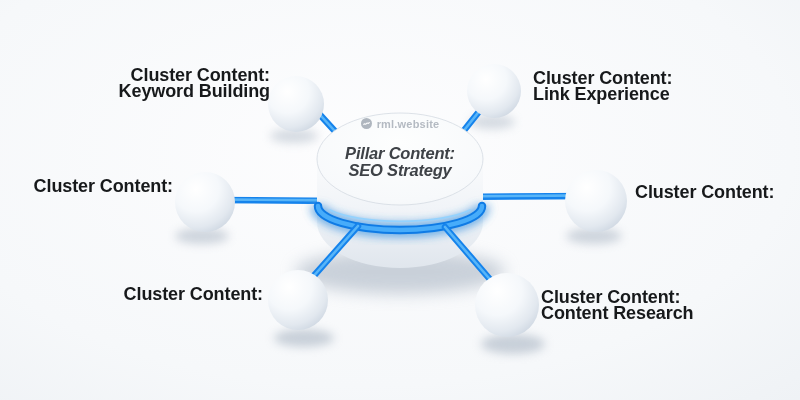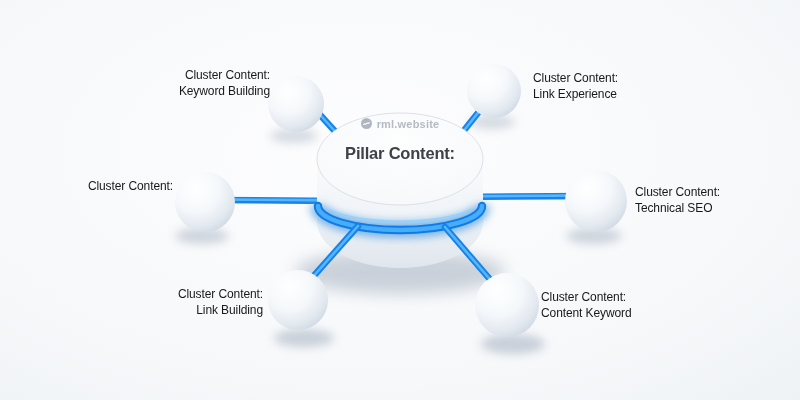--- a/index.html
+++ b/index.html
@@ -6,36 +6,36 @@
   .stage{
     position:relative;width:800px;height:400px;overflow:hidden;
     font-family:"Liberation Sans","DejaVu Sans",sans-serif;
     background:
       radial-gradient(120% 130% at 45% 38%, #fdfdfe 0%, #f6f8fa 45%, #eaeef2 80%, #e4e8ed 100%);
   }
   .stage svg.scene{position:absolute;left:0;top:0;width:800px;height:400px;display:block;}
 
   .cluster-label{
     position:absolute;
-    font-size:12px;font-weight:normal;line-height:16px;
+    font-size:18px;font-weight:bold;line-height:16px;
     color:#17191b;letter-spacing:-0.1px;white-space:nowrap;
   }
   .cl-top-left{left:70px;top:67px;width:200px;text-align:right;}
   .cl-top-right{left:533px;top:70px;text-align:left;}
   .cl-mid-left{left:0px;top:178px;width:173px;text-align:right;}
   .cl-mid-right{left:635px;top:184px;text-align:left;}
   .cl-bot-left{left:63px;top:286px;width:200px;text-align:right;}
   .cl-bot-right{left:541px;top:289px;text-align:left;}
 
   .pillar-label{
     position:absolute;left:300px;top:145px;width:200px;
     text-align:center;font-size:16.5px;font-weight:bold;line-height:15px;
     color:#3e4247;letter-spacing:-0.2px;
   }
-  .pillar-label div{padding:1px 0;}
+  .pillar-label div{padding:1px 0;font-style:italic;}
 
   .watermark{
     position:absolute;left:300px;top:116px;width:200px;height:15px;
     display:flex;align-items:center;justify-content:center;gap:5px;
     color:#b4bac2;font-size:11px;font-weight:bold;letter-spacing:0.2px;text-align:right;
   }
   .wm-icon{width:11px;height:11px;display:inline-block;line-height:0;}
 </style>
 </head>
 <body>
@@ -136,39 +136,38 @@
       <svg viewBox="0 0 11 11" width="11" height="11">
         <circle cx="5.5" cy="5.5" r="5.5" fill="#afb6bf"></circle>
         <path d="M2.8,6.6 C3.6,4.6 4.4,7.4 5.5,5.5 C6.4,4 7.2,6.6 8.3,4.6" stroke="#ffffff" stroke-width="1.1" fill="none" stroke-linecap="round"></path>
       </svg>
     </span>
     <span>rml.website</span>
   </div>
 
   <div class="pillar-label">
     <div>Pillar Content:</div>
+    <div>SEO Strategy</div>
   </div>
 
   <div class="cluster-label cl-top-left">
     <div>Cluster Content:</div>
     <div>Keyword Building</div>
   </div>
   <div class="cluster-label cl-top-right">
     <div>Cluster Content:</div>
     <div>Link Experience</div>
   </div>
   <div class="cluster-label cl-mid-left">
     <div>Cluster Content:</div>
   </div>
   <div class="cluster-label cl-mid-right">
     <div>Cluster Content:</div>
-    <div>Technical SEO</div>
   </div>
   <div class="cluster-label cl-bot-left">
     <div>Cluster Content:</div>
-    <div>Link Building</div>
   </div>
   <div class="cluster-label cl-bot-right">
     <div>Cluster Content:</div>
-    <div>Content Keyword</div>
+    <div>Content Research</div>
   </div>
 
 </div>
 
 </body></html>

